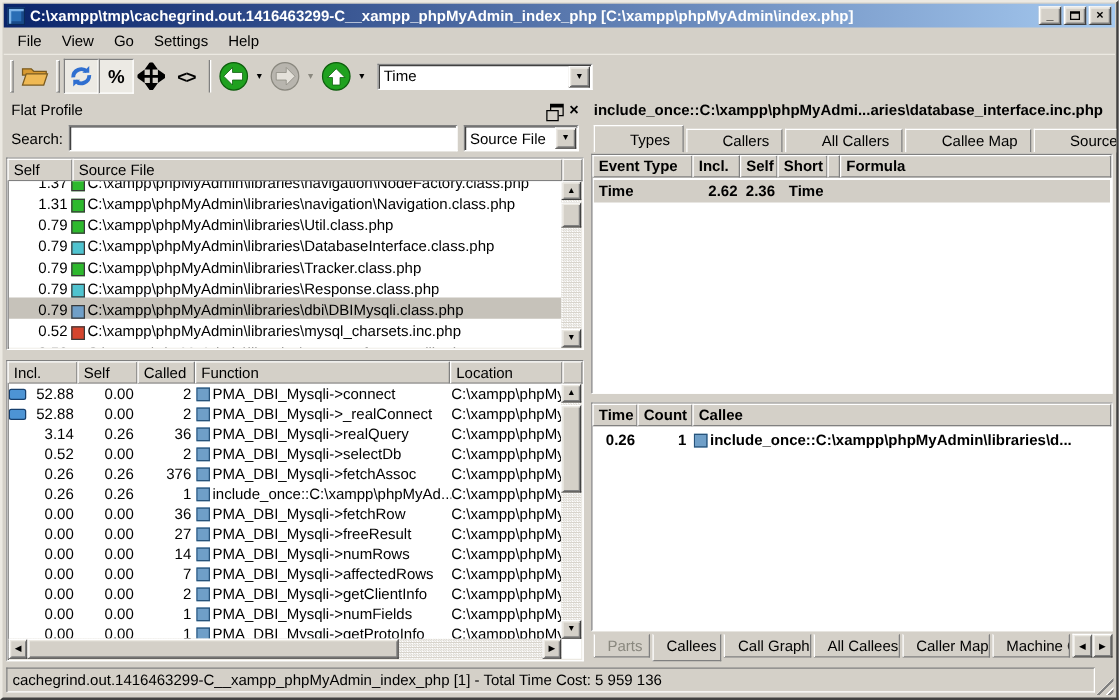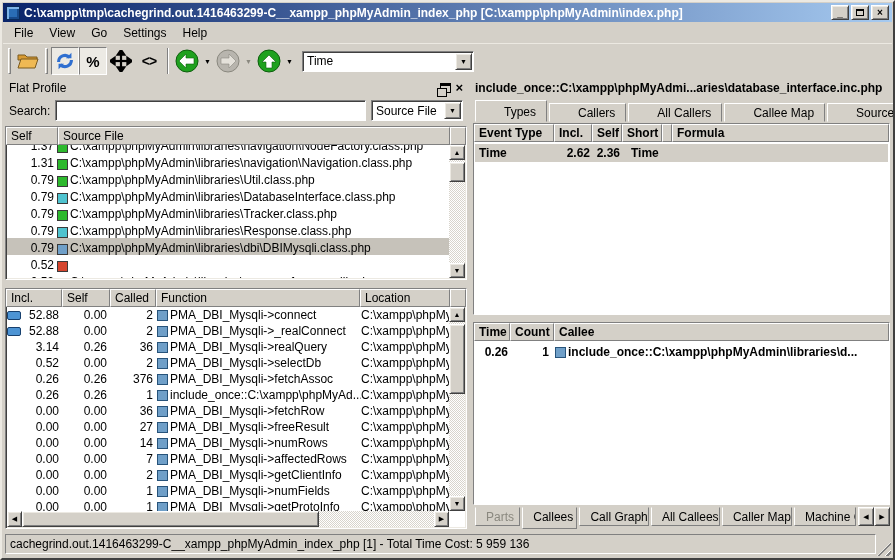--- a/index.html
+++ b/index.html
@@ -303,20 +303,21 @@
                 <span class="s-path">C:\xampp\phpMyAdmin\libraries\Response.class.php</span>
               </div>
               <div class="srow sel">
                 <span class="s-self num">0.79</span>
                 <span class="sq" style="background: rgb(111, 159, 200);"></span>
                 <span class="s-path">C:\xampp\phpMyAdmin\libraries\dbi\DBIMysqli.class.php</span>
               </div>
               <div class="srow">
                 <span class="s-self num">0.52</span>
                 <span class="sq" style="background: rgb(213, 69, 46);"></span>
+                <span class="s-path">C:\xampp\phpMyAdmin\libraries\mysql_charsets.inc.php</span>
               </div>
               <div class="srow">
                 <span class="s-self num">0.52</span>
                 <span class="sq" style="background: rgb(201, 180, 124);"></span>
                 <span class="s-path">C:\xampp\phpMyAdmin\libraries\user_preferences.lib.php</span>
               </div>
             </div>
         </div>
         <div class="vscroll">
           <span class="sb-btn raised">▲</span>

